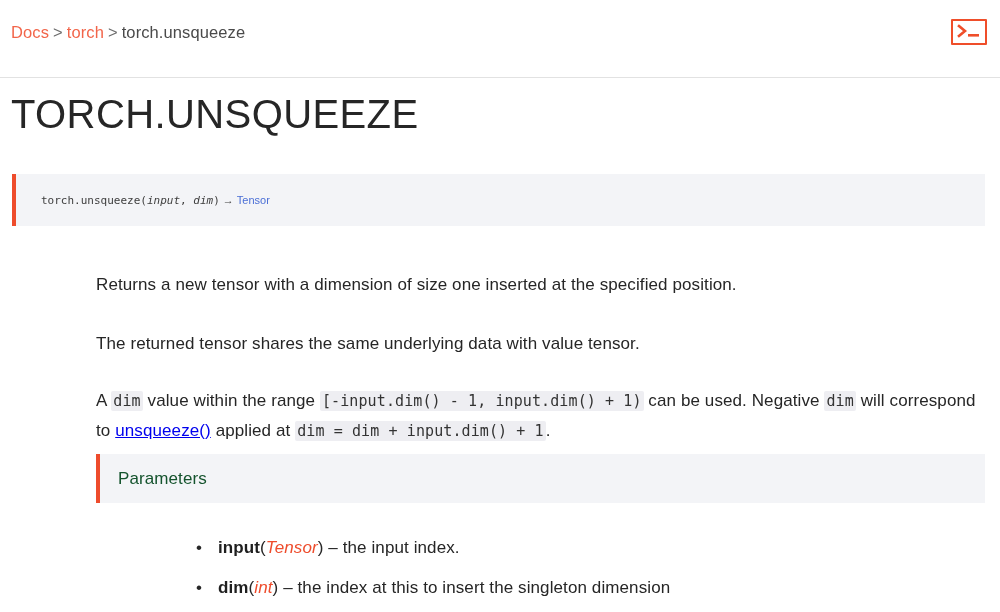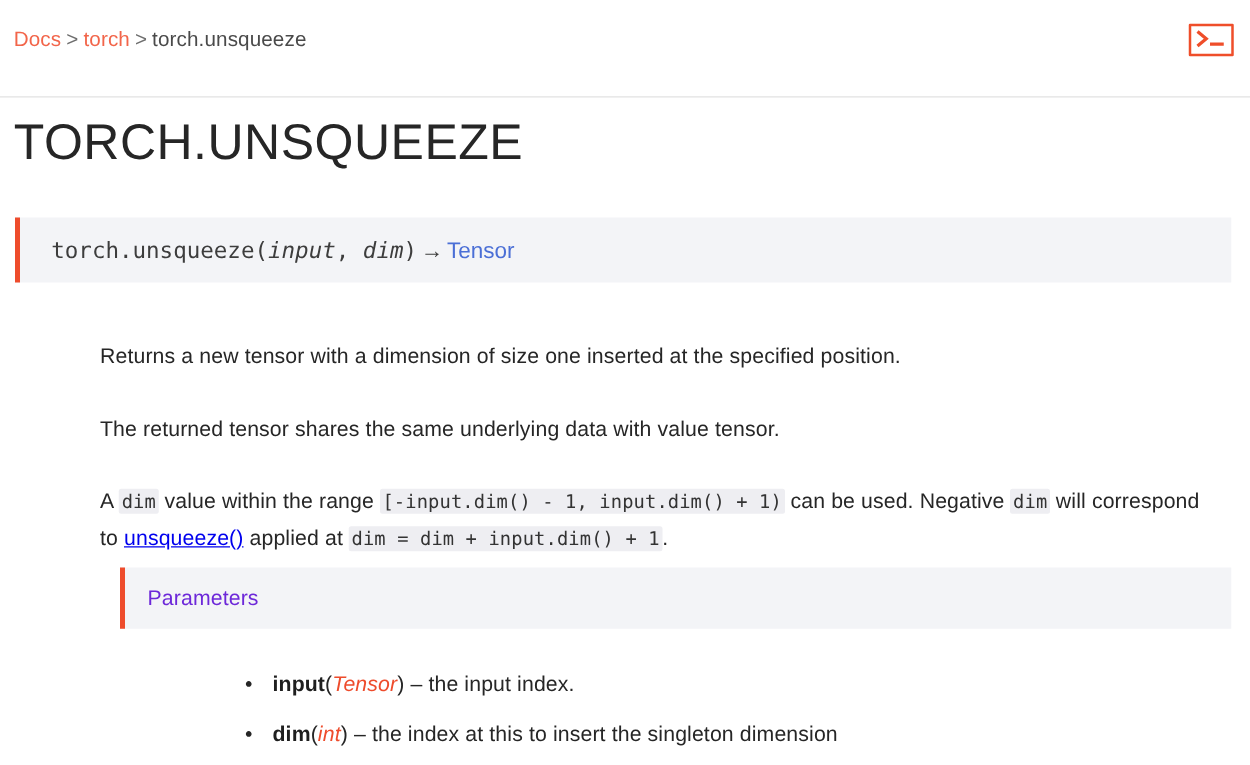--- a/index.html
+++ b/index.html
@@ -81,21 +81,21 @@
     height: 52px;
     background: #f3f4f7;
     border-left: 4px solid #ee4c2c;
     box-sizing: border-box;
   }
   .sig-text {
     position: absolute;
     left: 25px;
     top: 13px;
     font-family: "DejaVu Sans Mono", "Liberation Mono", monospace;
-    font-size: 18px;
+    font-size: 11px;
     line-height: 26px;
     color: #3d3d3d;
     white-space: nowrap;
   }
   .sig-text .sig-name { color: #3d3d3d; }
   .sig-text .sig-punct { color: #3d3d3d; }
   .sig-text .sig-param {
     font-style: italic;
     color: #3d3d3d;
   }
@@ -107,21 +107,21 @@
   .sig-return {
     font-family: "Liberation Sans", sans-serif;
     color: #4b6fd6;
     text-decoration: none;
     cursor: pointer;
   }
 
   
   .body-text {
     position: absolute;
-    left: 80px;
+    left: 96px;
     width: 880px;
     font-size: 17px;
     line-height: 30px;
     color: #262626;
     letter-spacing: 0.1px;
     margin-top: 24px;
   }
   .p1 { top: 246px; }
   .p2 { top: 305px; }
   .p3 { top: 362px; }
@@ -146,21 +146,21 @@
     background: #f3f4f7;
     border-left: 4px solid #ee4c2c;
     box-sizing: border-box;
   }
   .params-title {
     position: absolute;
     left: 18px;
     top: 13px;
     font-size: 17px;
     line-height: 24px;
-    color: #6d28d9;
+    color: #14532d;
     letter-spacing: 0.1px;
   }
 
   
   .param-list {
     position: absolute;
     left: 196px;
     top: 528px;
     margin: 0;
     padding: 0;

